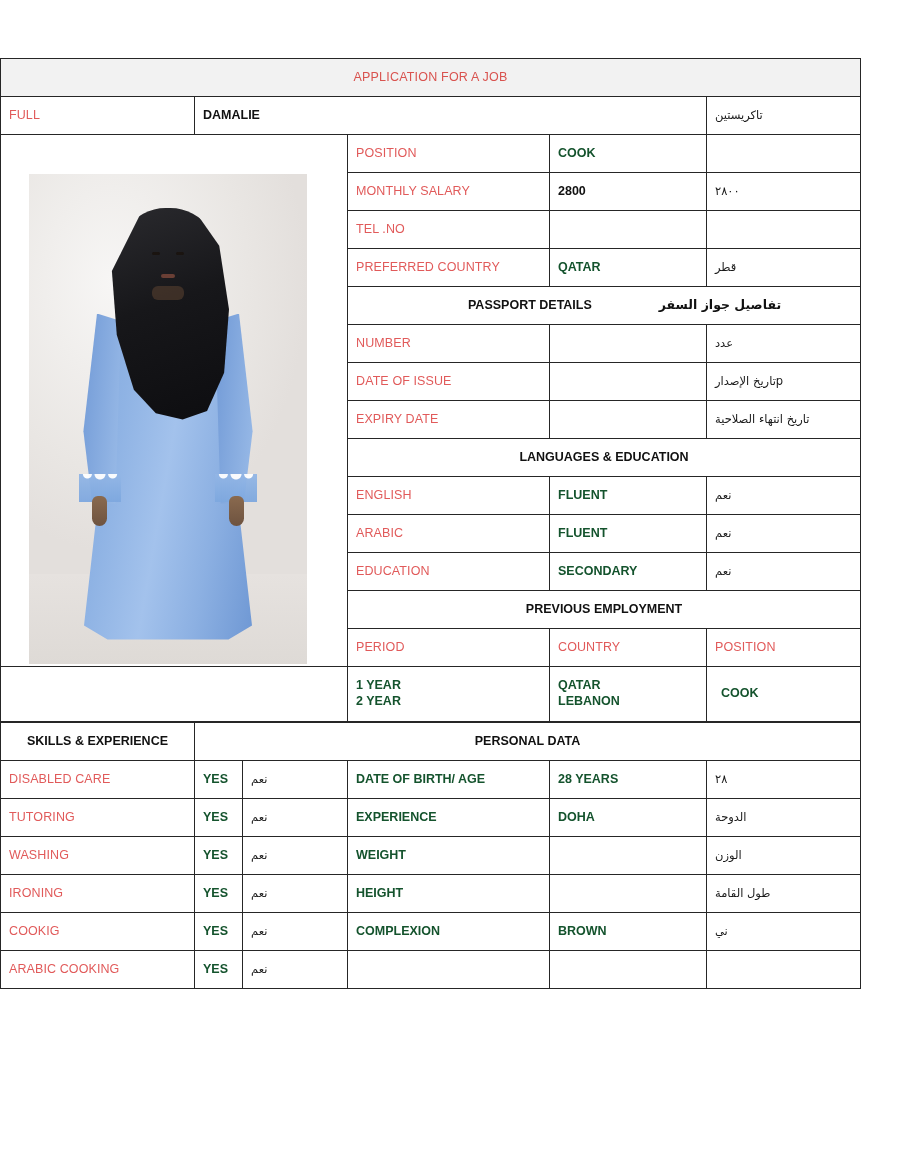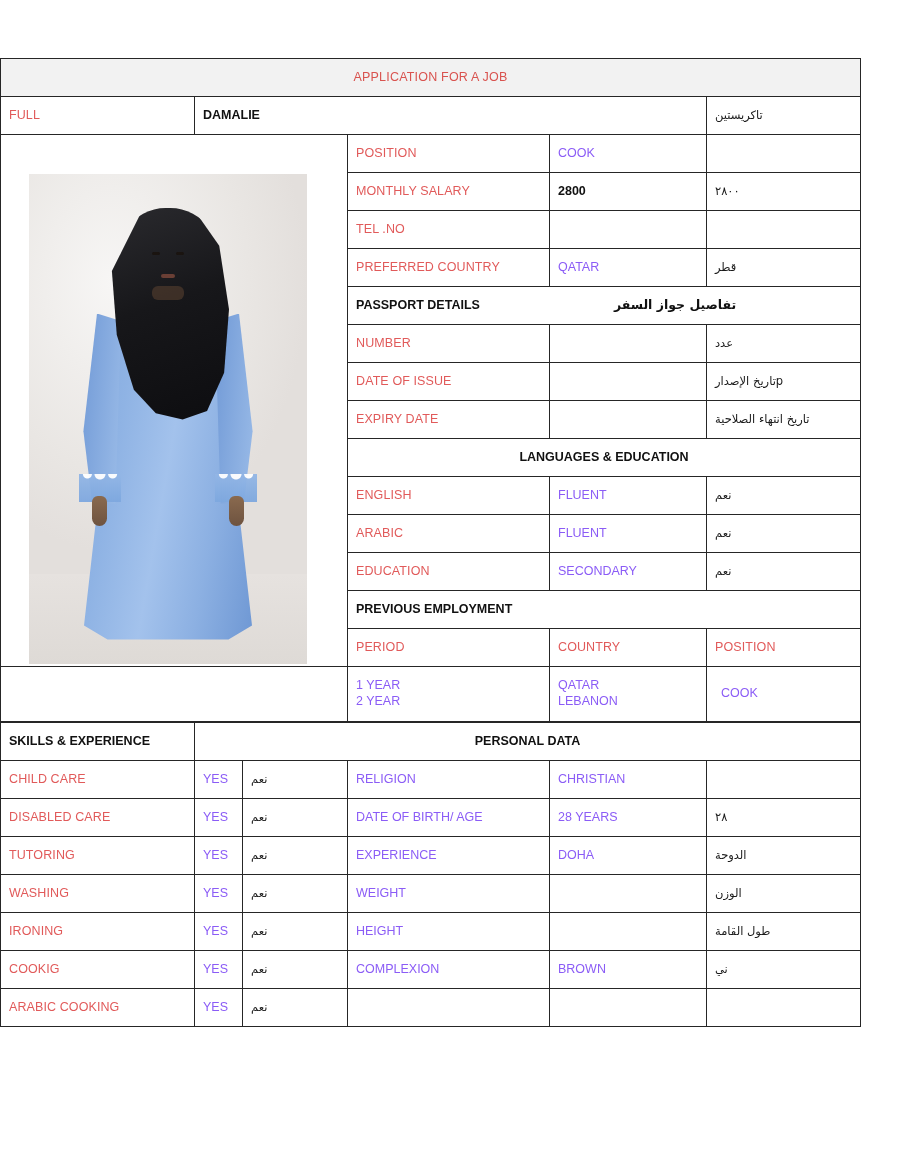--- a/index.html
+++ b/index.html
@@ -42,21 +42,22 @@
     color: #d9534f;
     font-size: 12.5px;
     height: 44px;
     letter-spacing: .2px;
   }
   .lbl {
     color: #e15a5a;
     letter-spacing: .1px;
   }
   .val {
-    color: #8b5cf6;
+    color: #14532d;
+    font-weight: bold;
   }
   .bold {
     font-weight: bold;
     color: #111;
   }
   .ar {
     text-align: left;
     direction: rtl;
     font-family: "DejaVu Sans", sans-serif;
     font-size: 11.5px;
@@ -65,20 +66,21 @@
   .ar-left {
     text-align: left;
     direction: rtl;
     font-family: "DejaVu Sans", sans-serif;
     font-size: 11.5px;
   }
   .sec-head {
     font-weight: bold;
     color: #111;
     font-size: 12.5px;
+    text-align: center;
   }
   .sec-head.center {
     text-align: center;
   }
   .sec-head .ar-inline {
     font-family: "DejaVu Sans", sans-serif;
     direction: rtl;
     display: inline-block;
   }
   .photo-cell {
@@ -328,28 +330,20 @@
       <col style="width:157px">
       <col style="width:154px">
     </colgroup>
     <tbody>
       <tr>
         <td class="sec-head">SKILLS &amp; EXPERIENCE</td>
         <td class="sec-head center" colspan="5">PERSONAL DATA</td>
       </tr>
 
       <tr>
-        <td class="lbl">CHILD CARE</td>
-        <td class="val">YES</td>
-        <td class="ar">نعم</td>
-        <td class="val">RELIGION</td>
-        <td class="val">CHRISTIAN</td>
-        <td class="ar"></td>
-      </tr>
-      <tr>
         <td class="lbl">DISABLED CARE</td>
         <td class="val">YES</td>
         <td class="ar">نعم</td>
         <td class="val">DATE OF BIRTH/ AGE</td>
         <td class="val">28  YEARS</td>
         <td class="ar-left">٢٨</td>
       </tr>
       <tr>
         <td class="lbl">TUTORING</td>
         <td class="val">YES</td>

